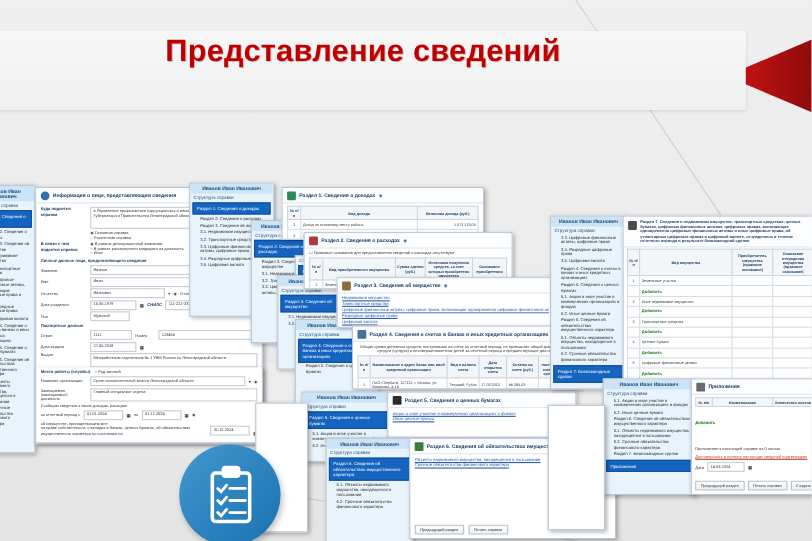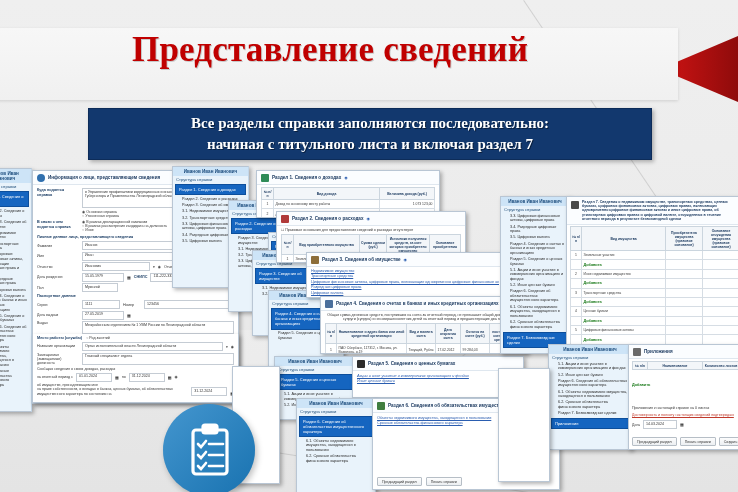--- a/index.html
+++ b/index.html
@@ -12,22 +12,22 @@
   #slide{position:absolute;inset:0;overflow:hidden;
     background:linear-gradient(180deg,#efefef 0%,#ececec 45%,#e4e4e4 100%);}
   .bg-diag{position:absolute;background:rgba(255,255,255,.55);}
   .bg-line{position:absolute;height:1px;background:rgba(170,170,170,.45);transform-origin:0 0;}
 
   
   #title-band{position:absolute;left:-6px;top:28px;width:684px;height:72px;
     background:linear-gradient(180deg,#f7f7f7,#f0f0f0);
     box-shadow:0 1px 3px rgba(0,0,0,.13);}
   #title-text{position:absolute;left:0;top:30px;width:660px;text-align:center;
-    font-family:Liberation Serif, serif;font-weight:bold;
-    font-size:35px;color:#c00000;letter-spacing:.2px;
+    font-family:Liberation Sans, sans-serif;font-weight:bold;
+    font-size:28px;color:#c00000;letter-spacing:.2px;
     text-shadow:1px 1px 0 rgba(0,0,0,.18);white-space:nowrap;}
 
   
   #red-arrow{position:absolute;right:0;top:36px;width:78px;height:66px;}
   
   #subtitle-box{position:absolute;left:88px;top:108px;width:562px;height:50px;
     background:#12386e;border:1px solid #0d2c59;
     box-shadow:2px 2px 4px rgba(0,0,0,.28);
     display:flex;flex-direction:column;align-items:center;justify-content:center;}
   #subtitle-box .ln{font-family:"Liberation Serif","DejaVu Serif",serif;
@@ -559,24 +559,20 @@
           <stop offset="1" stop-color="#8f0b0b"></stop>
         </linearGradient>
       </defs>
       <polygon points="0,33 78,0 78,66" fill="url(#rg)"></polygon>
     </svg>
   </div>
 
   <div id="title-band"></div>
   <div id="title-text">Представление сведений</div>
 
-  <div id="subtitle-box">
-    <div class="ln">Все разделы справки заполняются последовательно:</div>
-    <div class="ln">начиная с титульного листа и включая раздел 7</div>
-  </div>
 
   <div id="badge">
     <div class="shine"></div>
     <svg width="92" height="92" viewBox="0 0 92 92" style="position:absolute;inset:0;">
       <g fill="none" stroke="#ffffff" stroke-width="3.2">
         <rect x="30" y="26" width="34" height="44" rx="3"></rect>
         <rect x="40" y="21" width="14" height="8" rx="2" fill="#ffffff"></rect>
       </g>
       <g stroke="#ffffff" stroke-width="2.6" fill="none" stroke-linecap="round">
         <polyline points="35,40 38,43 43,37"></polyline>

